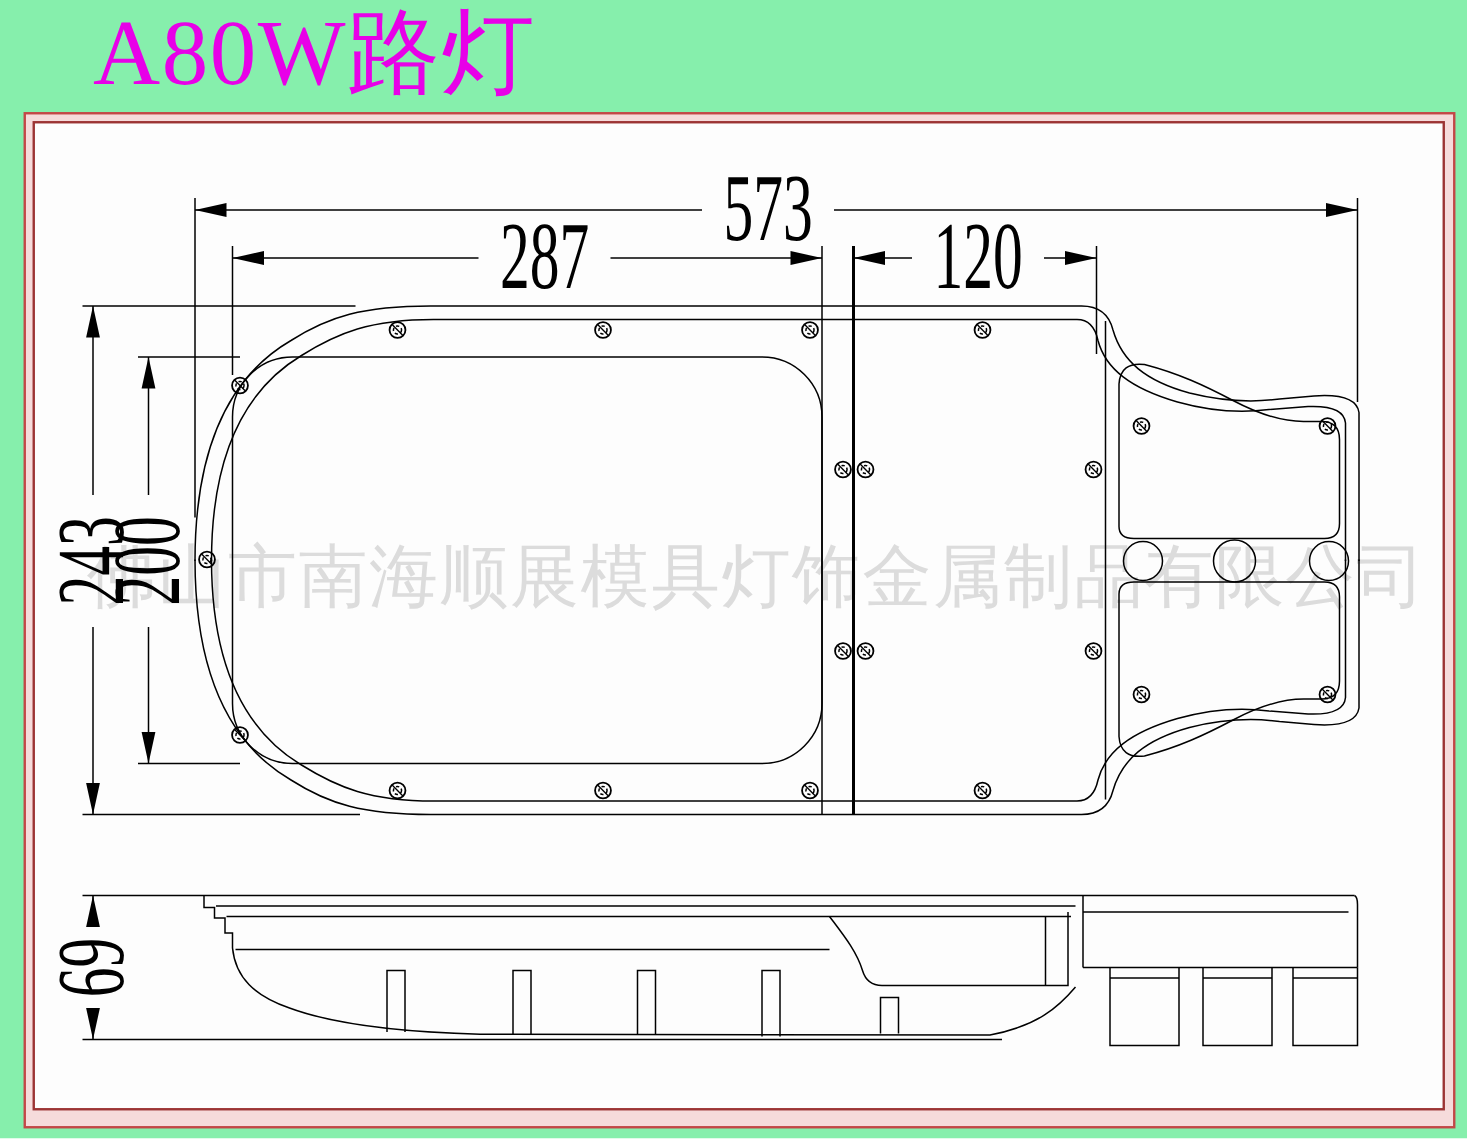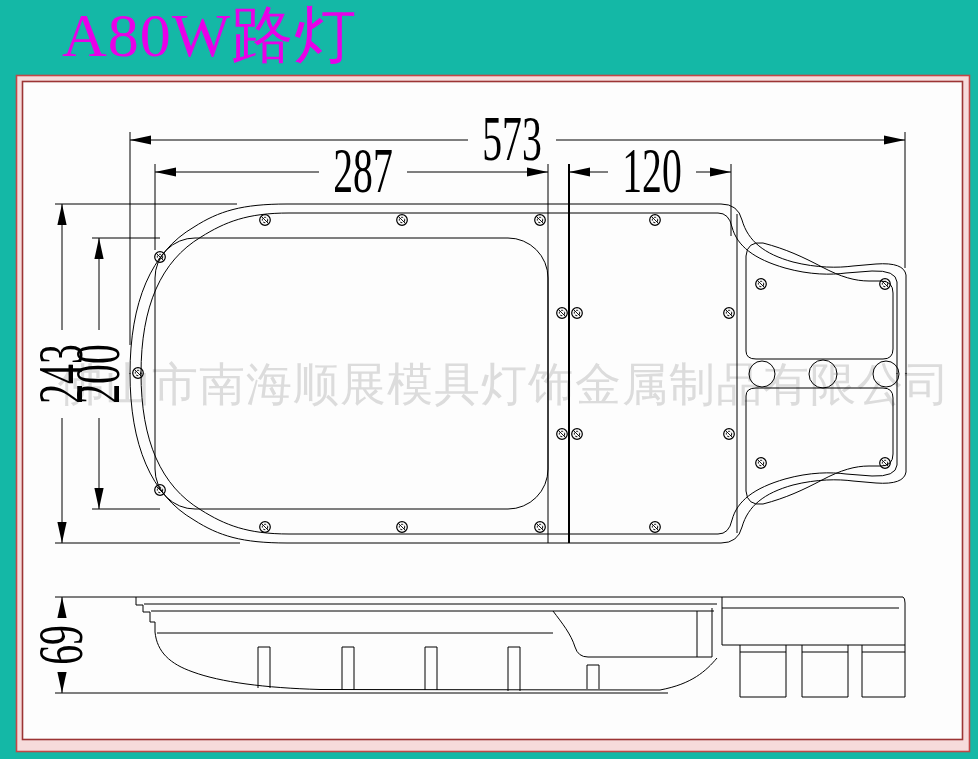--- a/index.html
+++ b/index.html
@@ -1,16 +1,16 @@
 <!DOCTYPE html>
 <html><head>
 <meta charset="utf-8">
 <style>
   html,body{margin:0;padding:0;background:#ffffff;}
-  .page{position:relative;width:978px;height:759px;background:#14b8a6;overflow:hidden;
+  .page{position:relative;width:978px;height:759px;background:#86efac;overflow:hidden;
         font-family:"Liberation Serif","DejaVu Serif",serif;}
   svg text{font-family:"Liberation Serif","DejaVu Serif",serif;}
   .dimtxt{fill:#000;font-size:64px;}
   .titletxt{font-size:62px;letter-spacing:1px;}
   .wmtxt{font-size:46px;letter-spacing:1px;}
   .ln{stroke:#000;stroke-width:1;fill:none;}
   .ln2{stroke:#000;stroke-width:2;fill:none;}
   .arr{fill:#000;stroke:none;}
 </style>
 </head>

